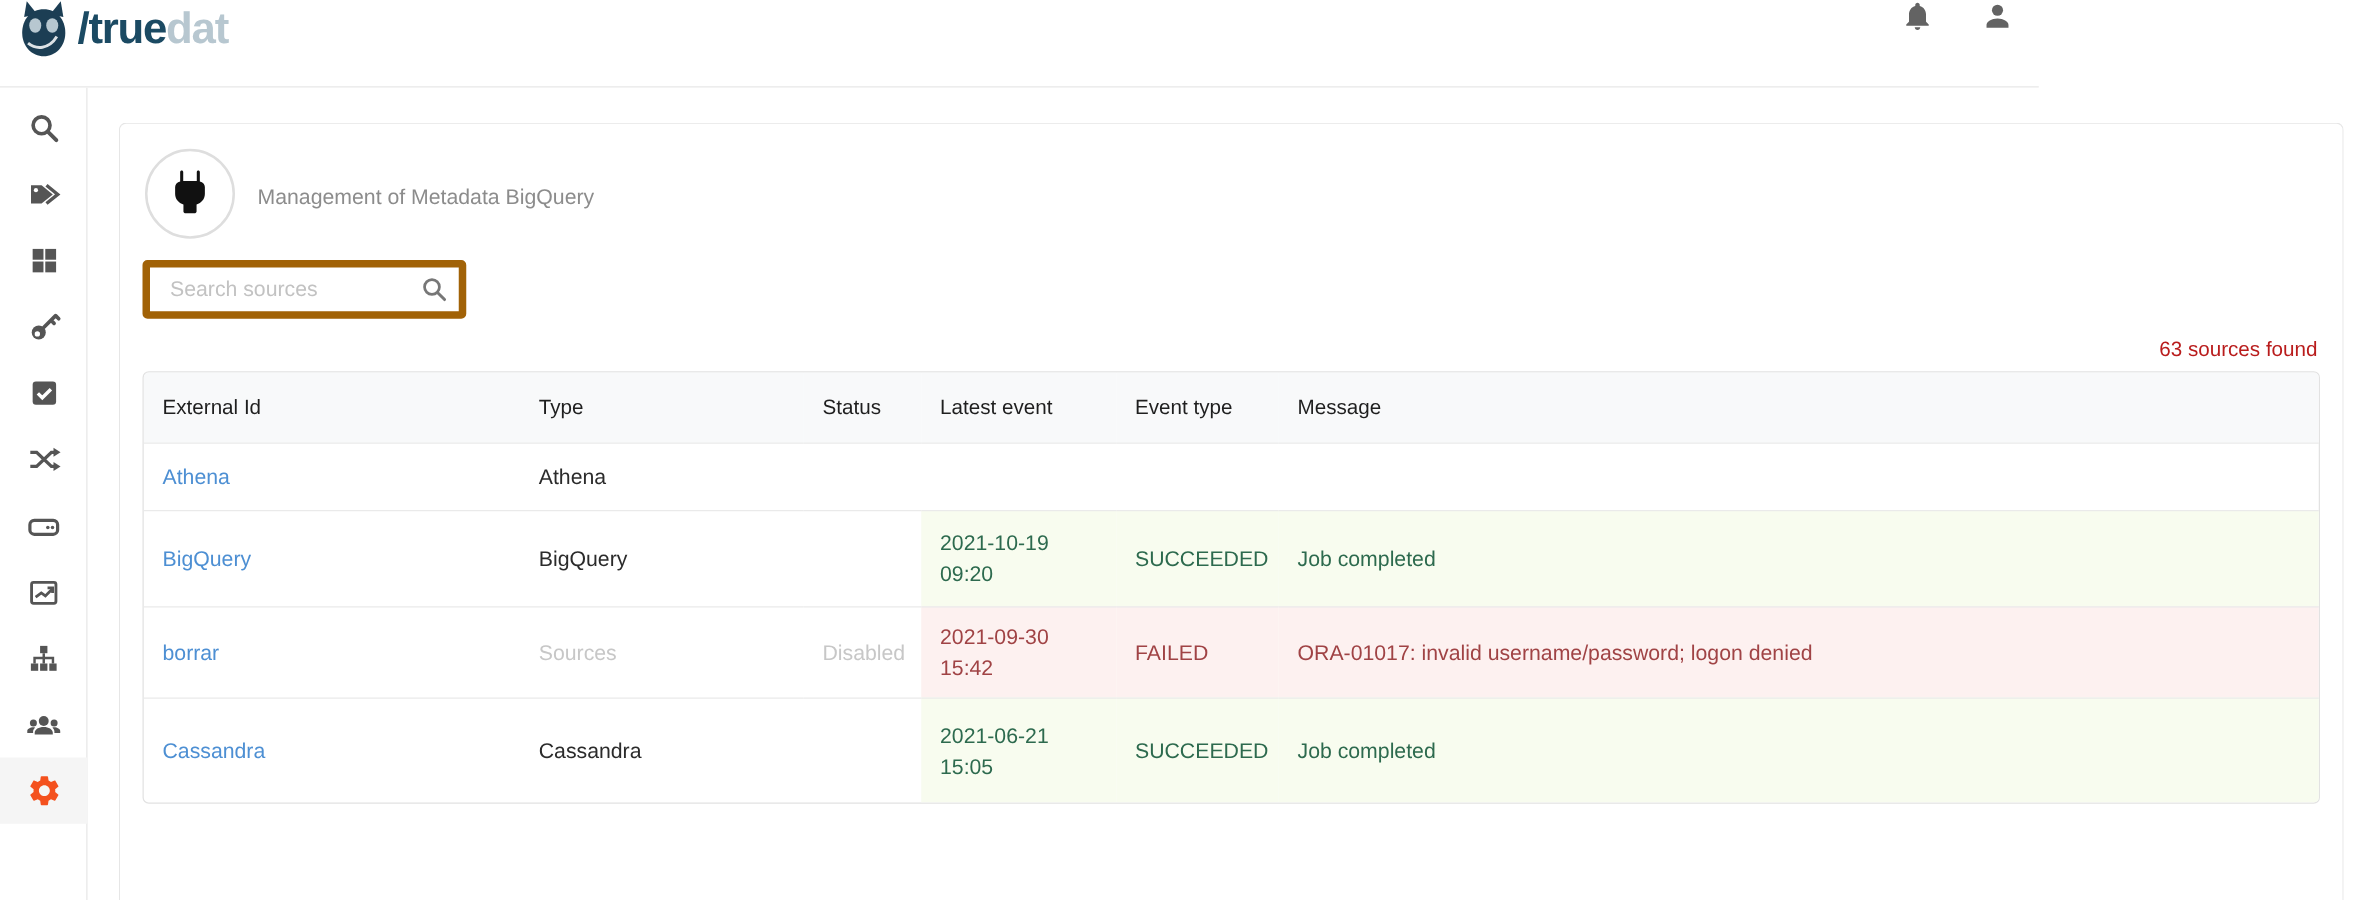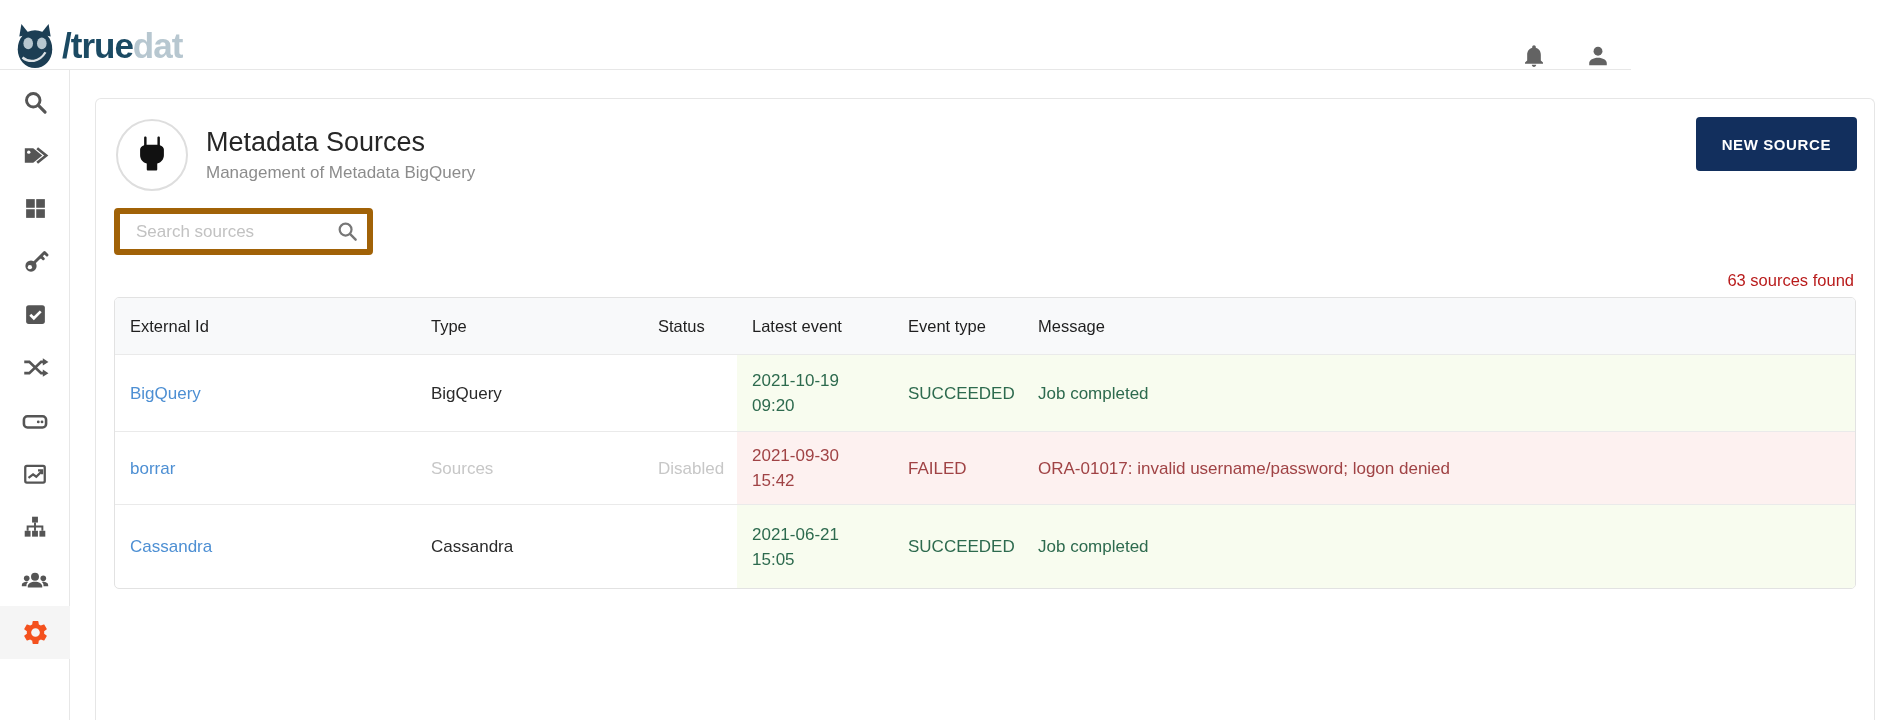--- a/index.html
+++ b/index.html
@@ -3,21 +3,21 @@
 <meta charset="utf-8">
 <title>truedat</title>
 <style>
   * { margin:0; padding:0; box-sizing:border-box; }
   html,body { width:1891px; height:720px; overflow:hidden; background:#fff;
               font-family:"Liberation Sans", sans-serif; color:#2b2b2b; }
 
   
   .topbar { position:absolute; left:0; top:0; width:1631px; height:70px;
             background:#fff; border-bottom:1px solid #e7e7e7;
-            display:flex; align-items:flex-end; justify-content:space-between; z-index:5; }
+            display:flex; align-items:flex-start; justify-content:space-between; z-index:5; }
   .logo { display:flex; align-items:center; padding-left:12px; cursor:pointer; }
   .logo svg { display:block; }
   .logo-text { font-size:35px; font-weight:700; letter-spacing:-1px; margin-left:4px; }
   .logo-text .dark { color:#1b4a63; }
   .logo-text .light { color:#b7c7d0; }
   .topbar-right { display:flex; align-items:center; gap:38px; padding-right:20px; }
   .tb-icon { width:26px; height:26px; cursor:pointer; }
 
   
   .sidebar { position:absolute; left:0; top:70px; width:70px; height:650px;
@@ -220,26 +220,24 @@
 
   <div class="card-header">
     <div class="avatar">
       <span>
         <svg width="42" height="42" viewBox="0 0 24 24" fill="#111">
           <path d="M16.5 7.5V3.2c0-.4-.3-.7-.7-.7s-.7.3-.7.7v4.1H8.9V3.2c0-.4-.3-.7-.7-.7s-.7.3-.7.7v4.3C6.1 7.8 5.2 8.9 5.2 10v3.3c0 2.3 1.6 4.2 3.8 4.7v3.3c0 .4.3.7.7.7h4.6c.4 0 .7-.3.7-.7v-3.3c2.2-.5 3.8-2.4 3.8-4.7V10c0-1.1-.9-2.2-2.3-2.5z"></path>
         </svg>
       </span>
     </div>
     <div class="head-text">
-      <div class="page-title">Metadata Sources</div>
       <div class="page-subtitle">Management of Metadata BigQuery</div>
     </div>
   </div>
 
-  <button class="new-source-btn">NEW SOURCE</button>
 
   <div class="search-wrap">
     <input class="search-input" type="text" placeholder="Search sources" style="">
     <span class="mag">
       <svg width="23" height="23" viewBox="0 0 24 24">
         <circle cx="10" cy="10" r="6.2" fill="none" stroke="#777" stroke-width="2.3"></circle>
         <line x1="14.8" y1="14.8" x2="20.5" y2="20.5" stroke="#777" stroke-width="2.5" stroke-linecap="round"></line>
       </svg>
     </span>
   </div>
@@ -260,20 +258,28 @@
         <tr>
           <th>External Id</th>
           <th>Type</th>
           <th>Status</th>
           <th>Latest event</th>
           <th>Event type</th>
           <th>Message</th>
         </tr>
       </thead>
       <tbody>
+        <tr style="height:54px">
+          <td><a>Athena</a></td>
+          <td>Athena</td>
+          <td></td>
+          <td></td>
+          <td></td>
+          <td></td>
+        </tr>
         <tr class="success" style="height:77px">
           <td><a>BigQuery</a></td>
           <td>BigQuery</td>
           <td></td>
           <td>2021-10-19 09:20</td>
           <td>SUCCEEDED</td>
           <td>Job completed</td>
         </tr>
         <tr class="failed disabled-row" style="height:73px">
           <td><a>borrar</a></td>

